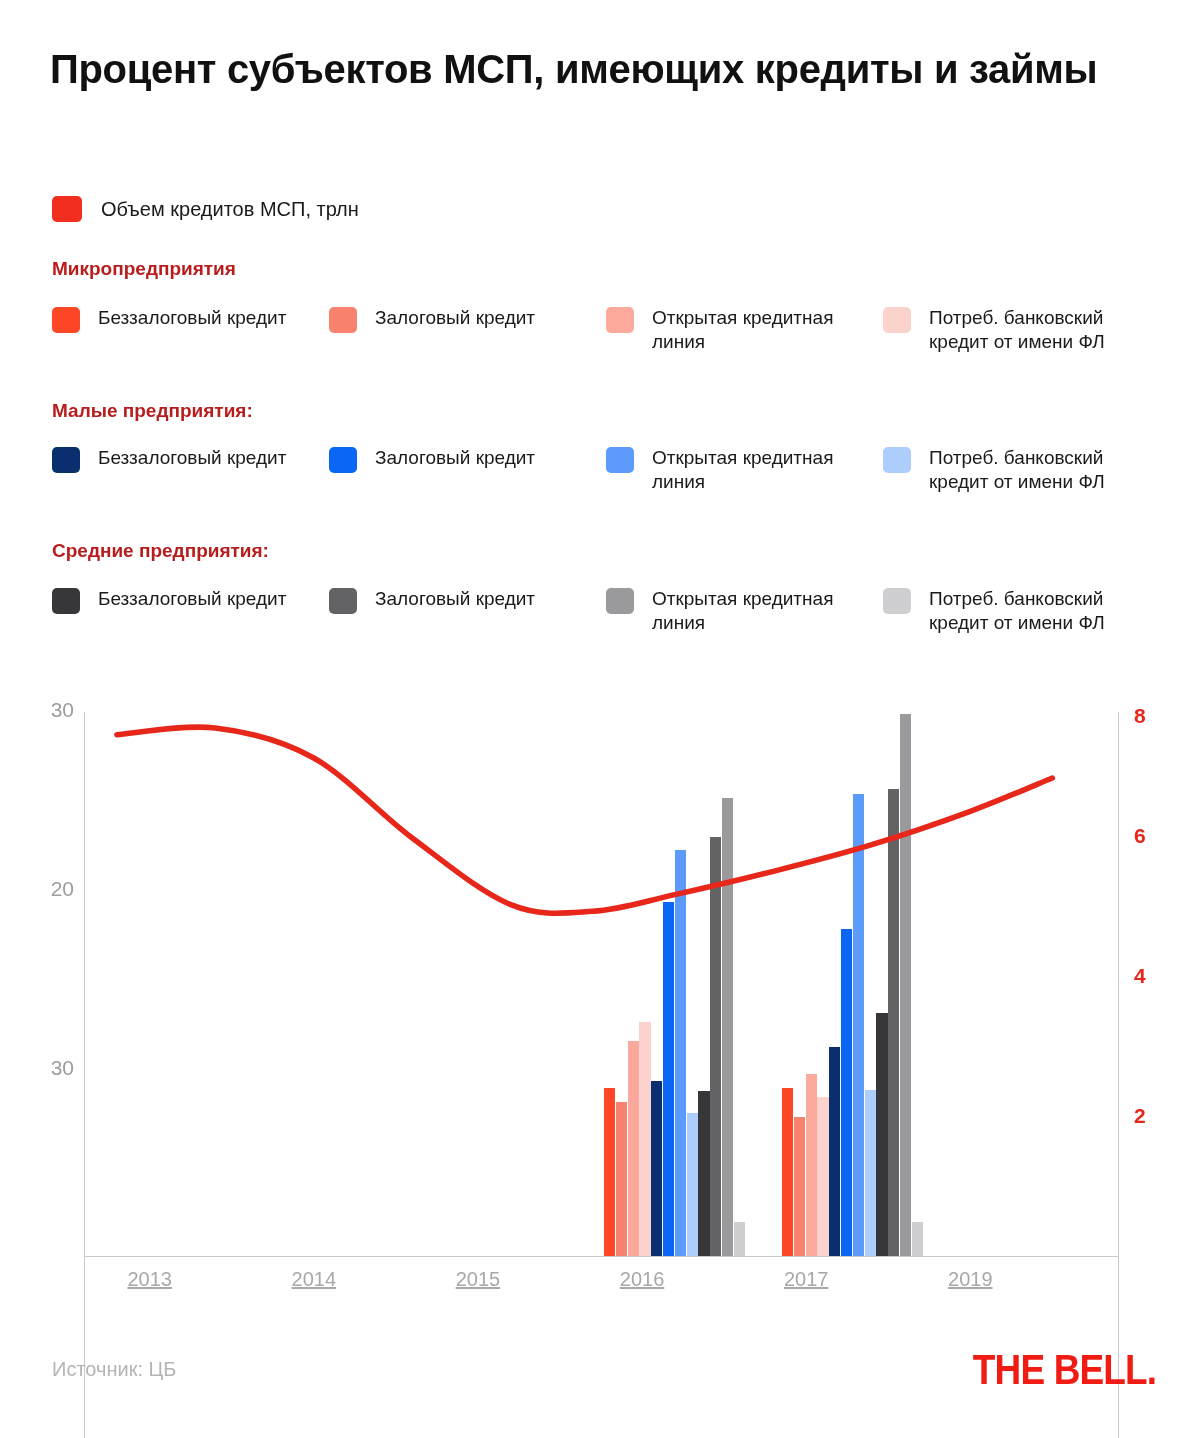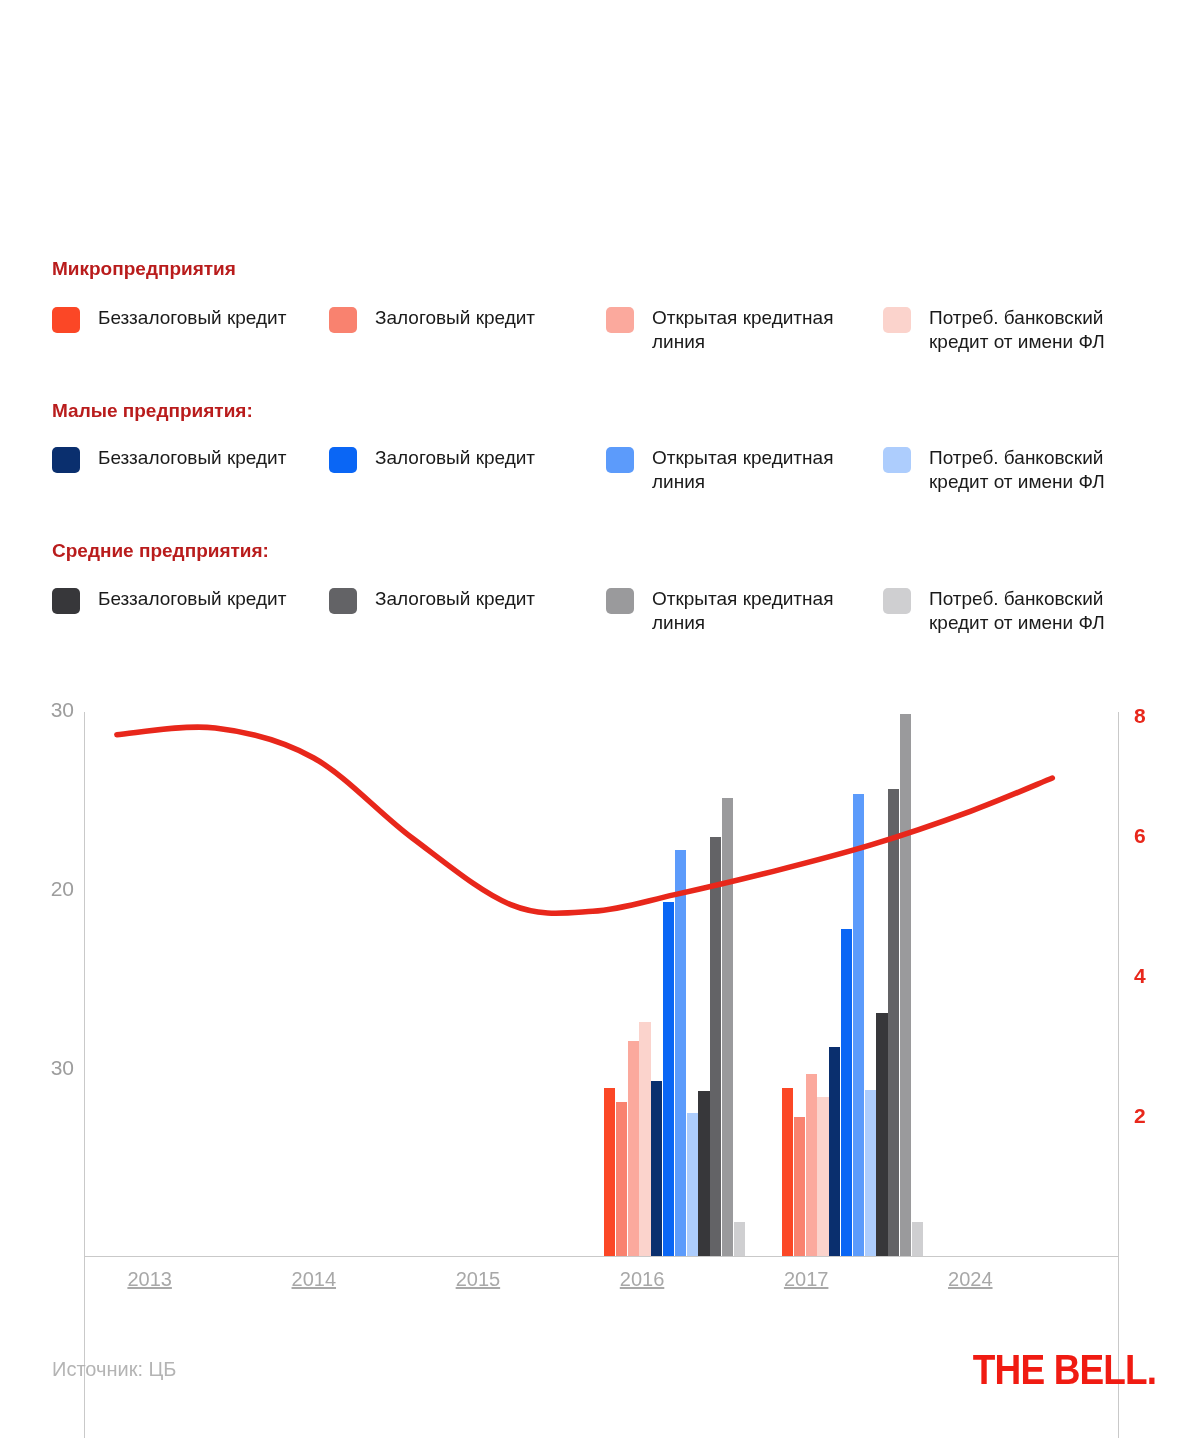--- a/index.html
+++ b/index.html
@@ -81,21 +81,26 @@
     font-size:43px;font-weight:bold;color:#F01B12;
     font-family:"Liberation Sans Narrow","Liberation Sans",sans-serif;
     letter-spacing:-1px;transform:scaleX(0.86);transform-origin:right center;
   }
 </style>
 </head>
 <body>
 
 <div class="page">
 
-
+  <div class="title">Процент субъектов МСП, имеющих кредиты и займы</div>
+
+  <div class="legend-top">
+    <span class="swatch" style="background: rgb(242, 46, 31);"></span>
+    <span class="lbl">Объем кредитов МСП, трлн</span>
+  </div>
 
   <div class="group-title gt-micro">Микропредприятия</div>
   <div class="group-title gt-small">Малые предприятия:</div>
   <div class="group-title gt-medium">Средние предприятия:</div>
 
   <div class="legend-row lr-micro">
     <div class="legend-item">
       <span class="sw" style="background: rgb(251, 71, 38);"></span>
       <span class="tx">Беззалоговый кредит</span>
     </div>
@@ -197,20 +202,20 @@
         <div class="ytick-right" style="top: 164px;">6</div>
         <div class="ytick-right" style="top: 304px;">4</div>
         <div class="ytick-right" style="top: 444px;">2</div>
       </div>
     <div id="xticks">
         <div class="xtick" style="left: 89.6508px;">2013</div>
         <div class="xtick" style="left: 253.778px;">2014</div>
         <div class="xtick" style="left: 417.905px;">2015</div>
         <div class="xtick" style="left: 582.032px;">2016</div>
         <div class="xtick" style="left: 746.159px;">2017</div>
-        <div class="xtick" style="left: 910.286px;">2024</div>
+        <div class="xtick" style="left: 910.286px;">2019</div>
       </div>
   </div>
 
   <div class="source">Источник: ЦБ</div>
   <div class="thebell">THE BELL.</div>
 
 </div>
 
 </body></html>

